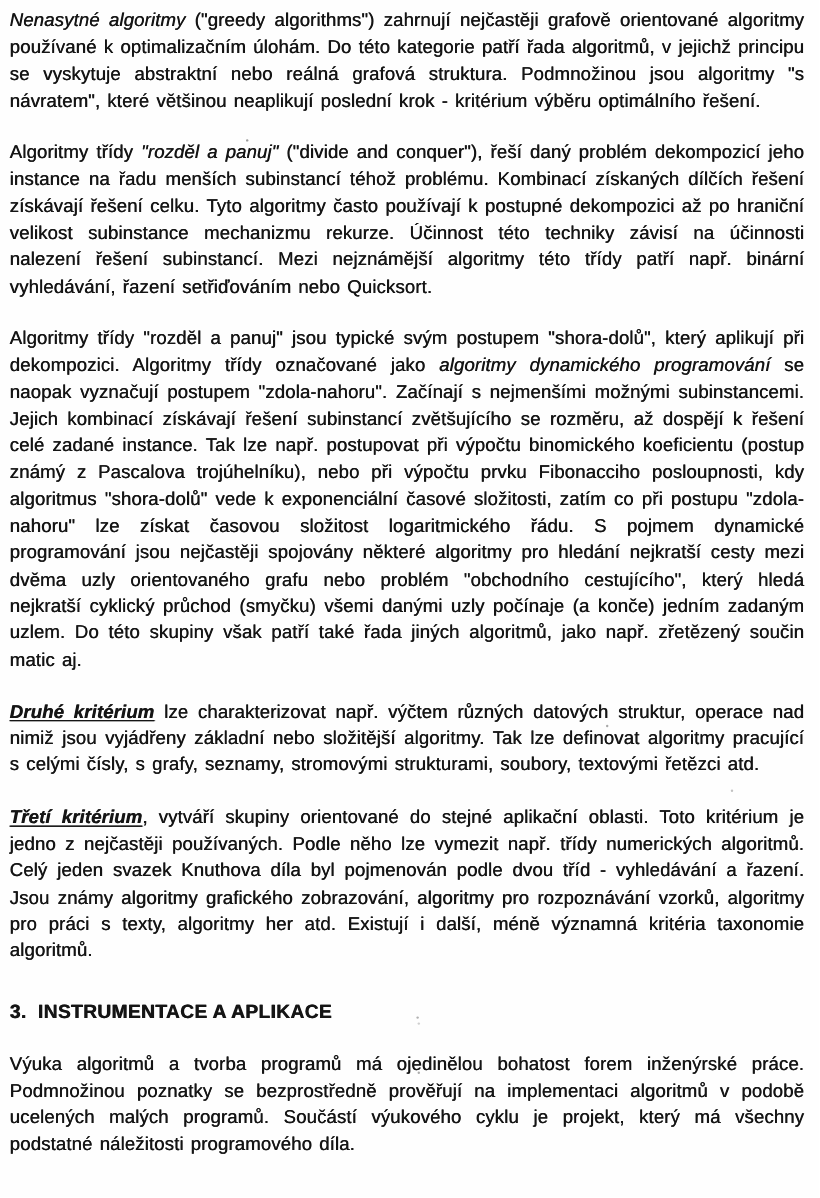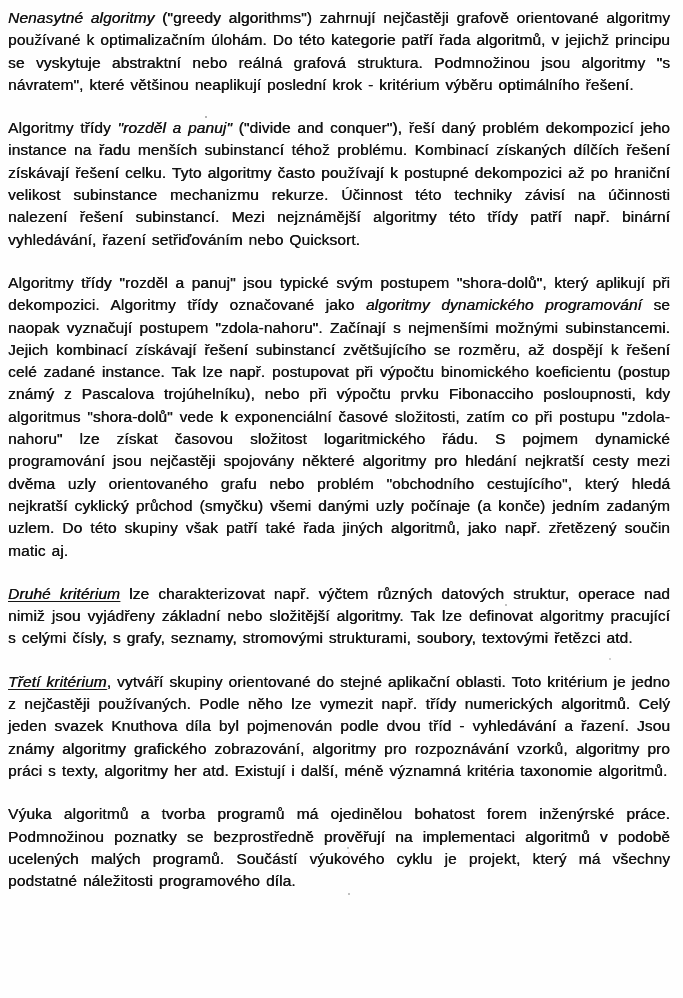--- a/index.html
+++ b/index.html
@@ -30,21 +30,21 @@
   }
   .heading {
     margin: 30px 0 24px 0;
     font-size: 16px;
     font-weight: bold;
     letter-spacing: 0.3px;
     white-space: pre-wrap;
     text-shadow: 0.5px 0 0 currentColor;
   }
   .i { font-style: italic; }
-  .u { text-decoration: underline; text-underline-offset: 2px; }
+  .u { text-decoration: underline; text-underline-offset: 2px; font-weight: bold; }
   .b { font-weight: bold; }
   
   .speckles {
     position: absolute;
     left: 205px; top: 116px;
     width: 2px; height: 2px;
     background: #9a9a9a;
     border-radius: 50%;
     box-shadow:
       300px 488px 0 0 #a8a8a8,
@@ -59,15 +59,16 @@
 <body>
 
 <div class="page">
   <div class="speckles"></div>
   <main class="doc-body">
       <p class="para"><span class="i">Nenasytné algoritmy</span><span> ("greedy algorithms") zahrnují nejčastěji grafově orientované algoritmy používané k optimalizačním úlohám. Do této kategorie patří řada algoritmů, v jejichž principu se vyskytuje abstraktní nebo reálná grafová struktura. Podmnožinou jsou algoritmy "s návratem", které většinou neaplikují poslední krok - kritérium výběru optimálního řešení.</span></p>
       <p class="para"><span>Algoritmy třídy </span><span class="i">"rozděl a panuj"</span><span> ("divide and conquer"), řeší daný problém dekompozicí jeho instance na řadu menších subinstancí téhož problému. Kombinací získaných dílčích řešení získávají řešení celku. Tyto algoritmy často používají k postupné dekompozici až po hraniční velikost subinstance mechanizmu rekurze. Účinnost této techniky závisí na účinnosti nalezení řešení subinstancí. Mezi nejznámější algoritmy této třídy patří např. binární vyhledávání, řazení setřiďováním nebo Quicksort.</span></p>
       <p class="para"><span>Algoritmy třídy "rozděl a panuj" jsou typické svým postupem "shora-dolů", který aplikují při dekompozici. Algoritmy třídy označované jako </span><span class="i">algoritmy dynamického programování</span><span> se naopak vyznačují postupem "zdola-nahoru". Začínají s nejmenšími možnými subinstancemi. Jejich kombinací získávají řešení subinstancí zvětšujícího se rozměru, až dospějí k řešení celé zadané instance. Tak lze např. postupovat při výpočtu binomického koeficientu (postup známý z Pascalova trojúhelníku), nebo při výpočtu prvku Fibonacciho posloupnosti, kdy algoritmus "shora-dolů" vede k exponenciální časové složitosti, zatím co při postupu "zdola-nahoru" lze získat časovou složitost logaritmického řádu. S pojmem dynamické programování jsou nejčastěji spojovány některé algoritmy pro hledání nejkratší cesty mezi dvěma uzly orientovaného grafu nebo problém "obchodního cestujícího", který hledá nejkratší cyklický průchod (smyčku) všemi danými uzly počínaje (a konče) jedním zadaným uzlem. Do této skupiny však patří také řada jiných algoritmů, jako např. zřetězený součin matic aj.</span></p>
       <p class="para"><span class="i u">Druhé kritérium</span><span> lze charakterizovat např. výčtem různých datových struktur, operace nad nimiž jsou vyjádřeny základní nebo složitější algoritmy. Tak lze definovat algoritmy pracující s celými čísly, s grafy,  seznamy, stromovými strukturami, soubory, textovými řetězci atd.</span></p>
       <p class="para"><span class="i u">Třetí kritérium</span><span>, vytváří skupiny orientované do stejné aplikační oblasti. Toto kritérium je jedno z nejčastěji používaných. Podle něho lze vymezit např. třídy numerických algoritmů. Celý jeden svazek Knuthova díla byl pojmenován podle dvou tříd - vyhledávání a řazení. Jsou známy algoritmy grafického zobrazování, algoritmy pro rozpoznávání vzorků, algoritmy pro práci s texty, algoritmy her atd. Existují i další, méně významná kritéria taxonomie algoritmů.</span></p>
+      <h2 class="heading"><span class="b">3.  INSTRUMENTACE A APLIKACE</span></h2>
       <p class="para"><span>Výuka algoritmů a tvorba programů má ojedinělou bohatost forem inženýrské práce. Podmnožinou  poznatky se bezprostředně prověřují na  implementaci algoritmů v podobě ucelených malých programů. Součástí výukového cyklu je projekt, který  má všechny podstatné náležitosti  programového díla.</span></p>
     </main>
 </div>
 
 </body></html>

